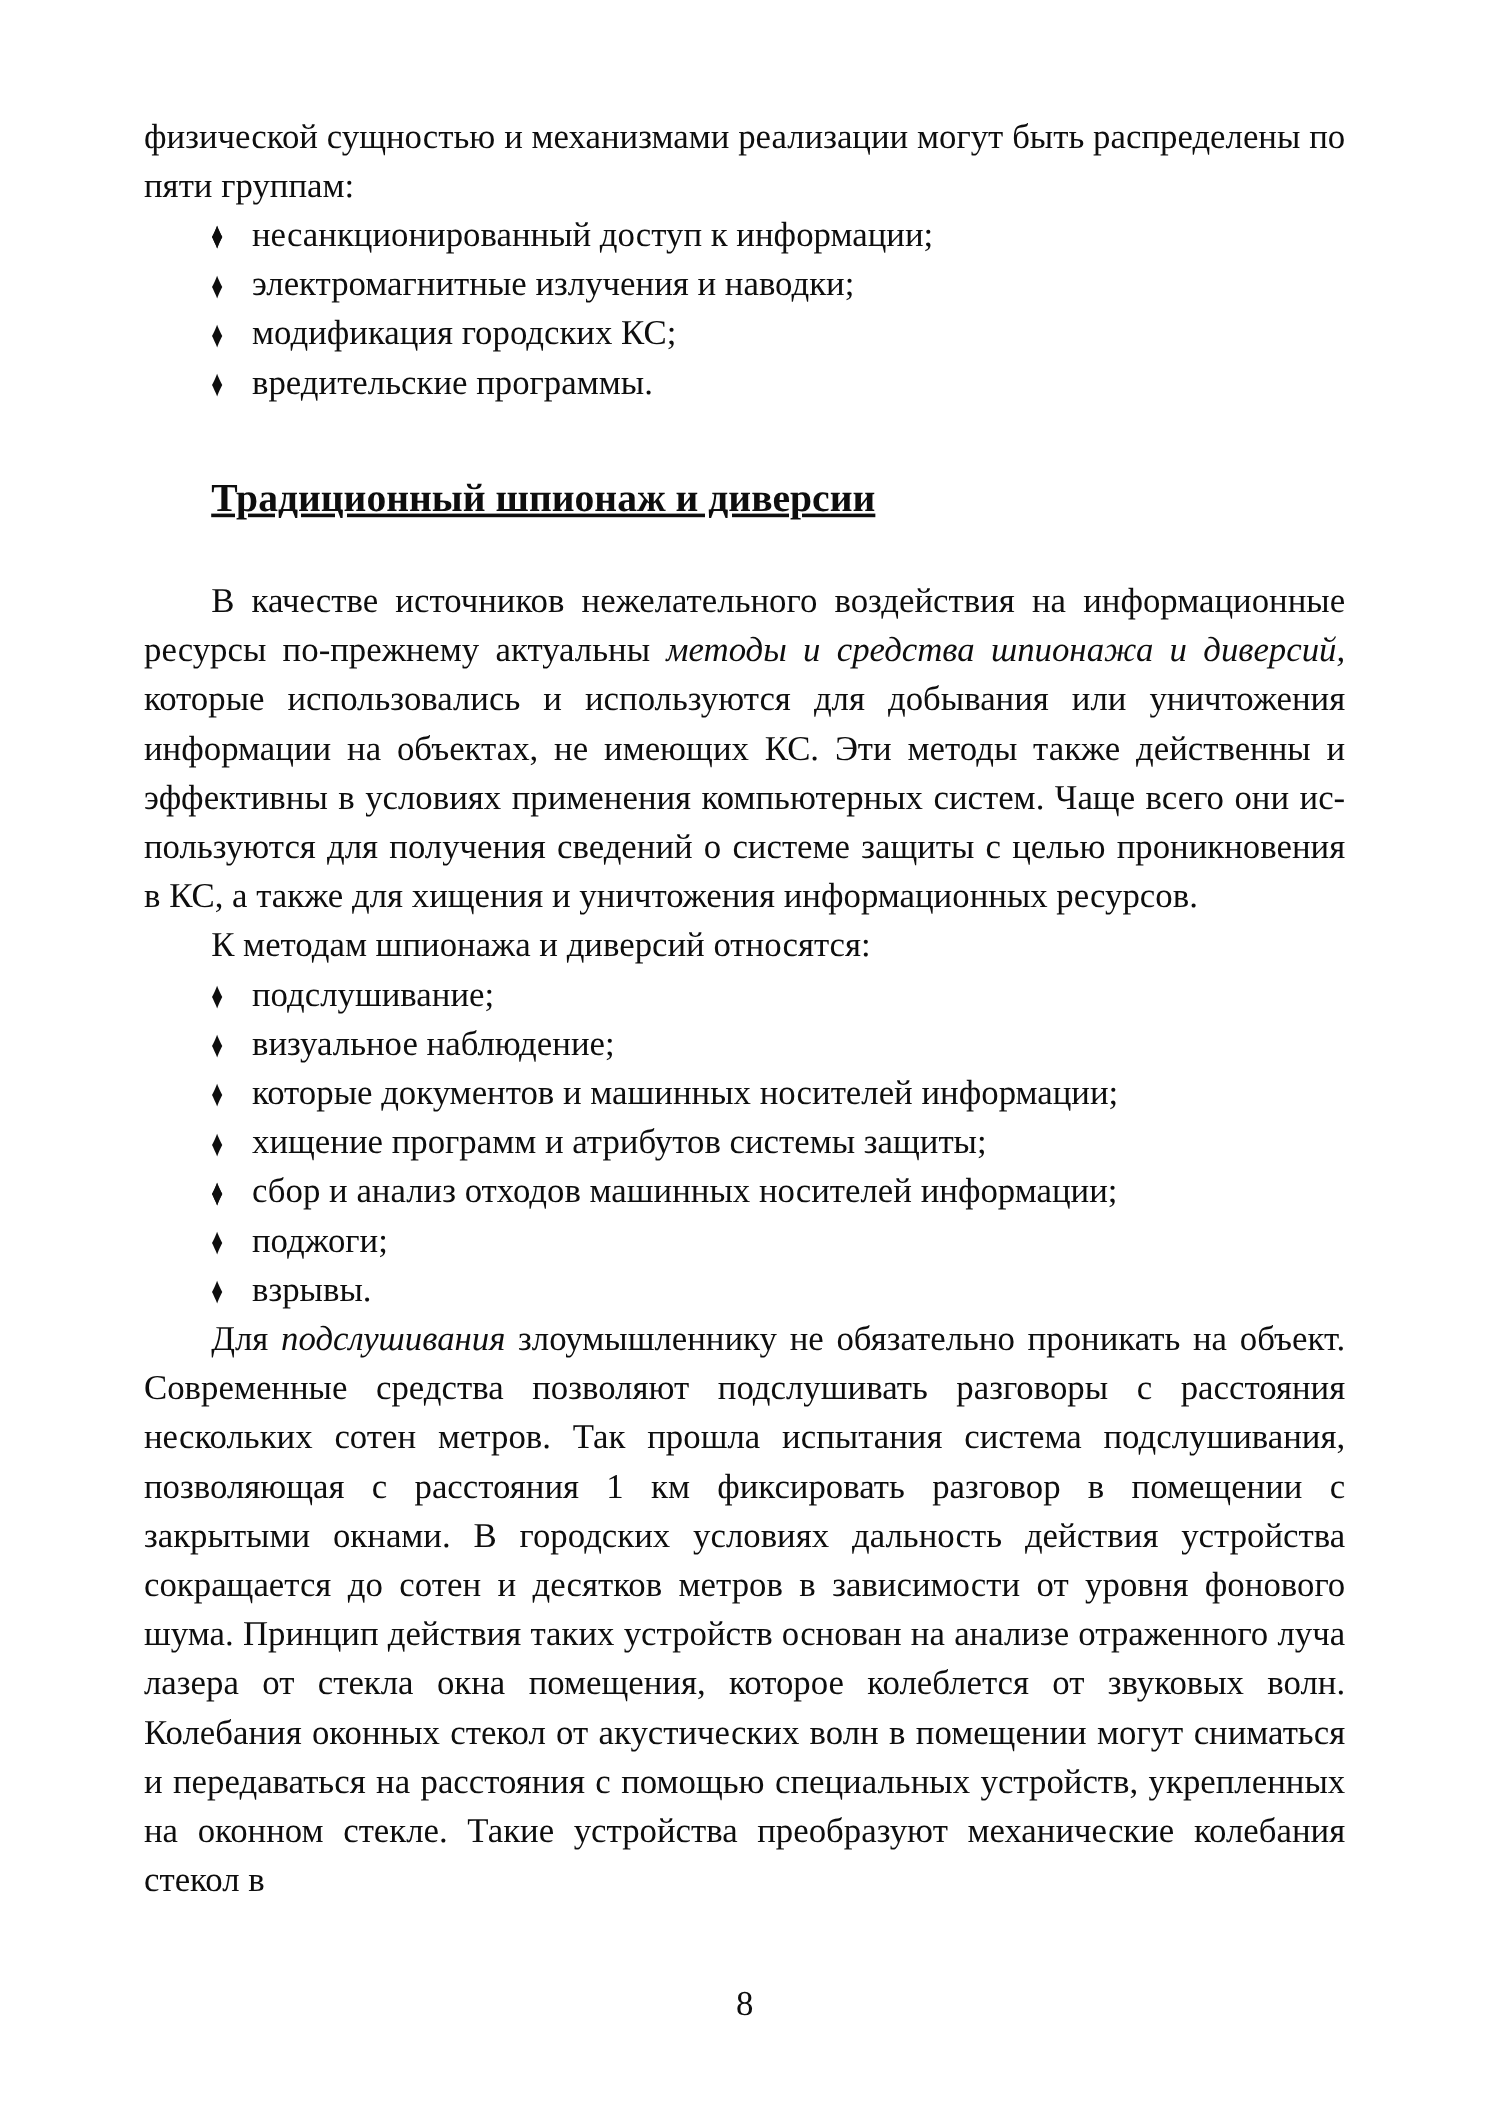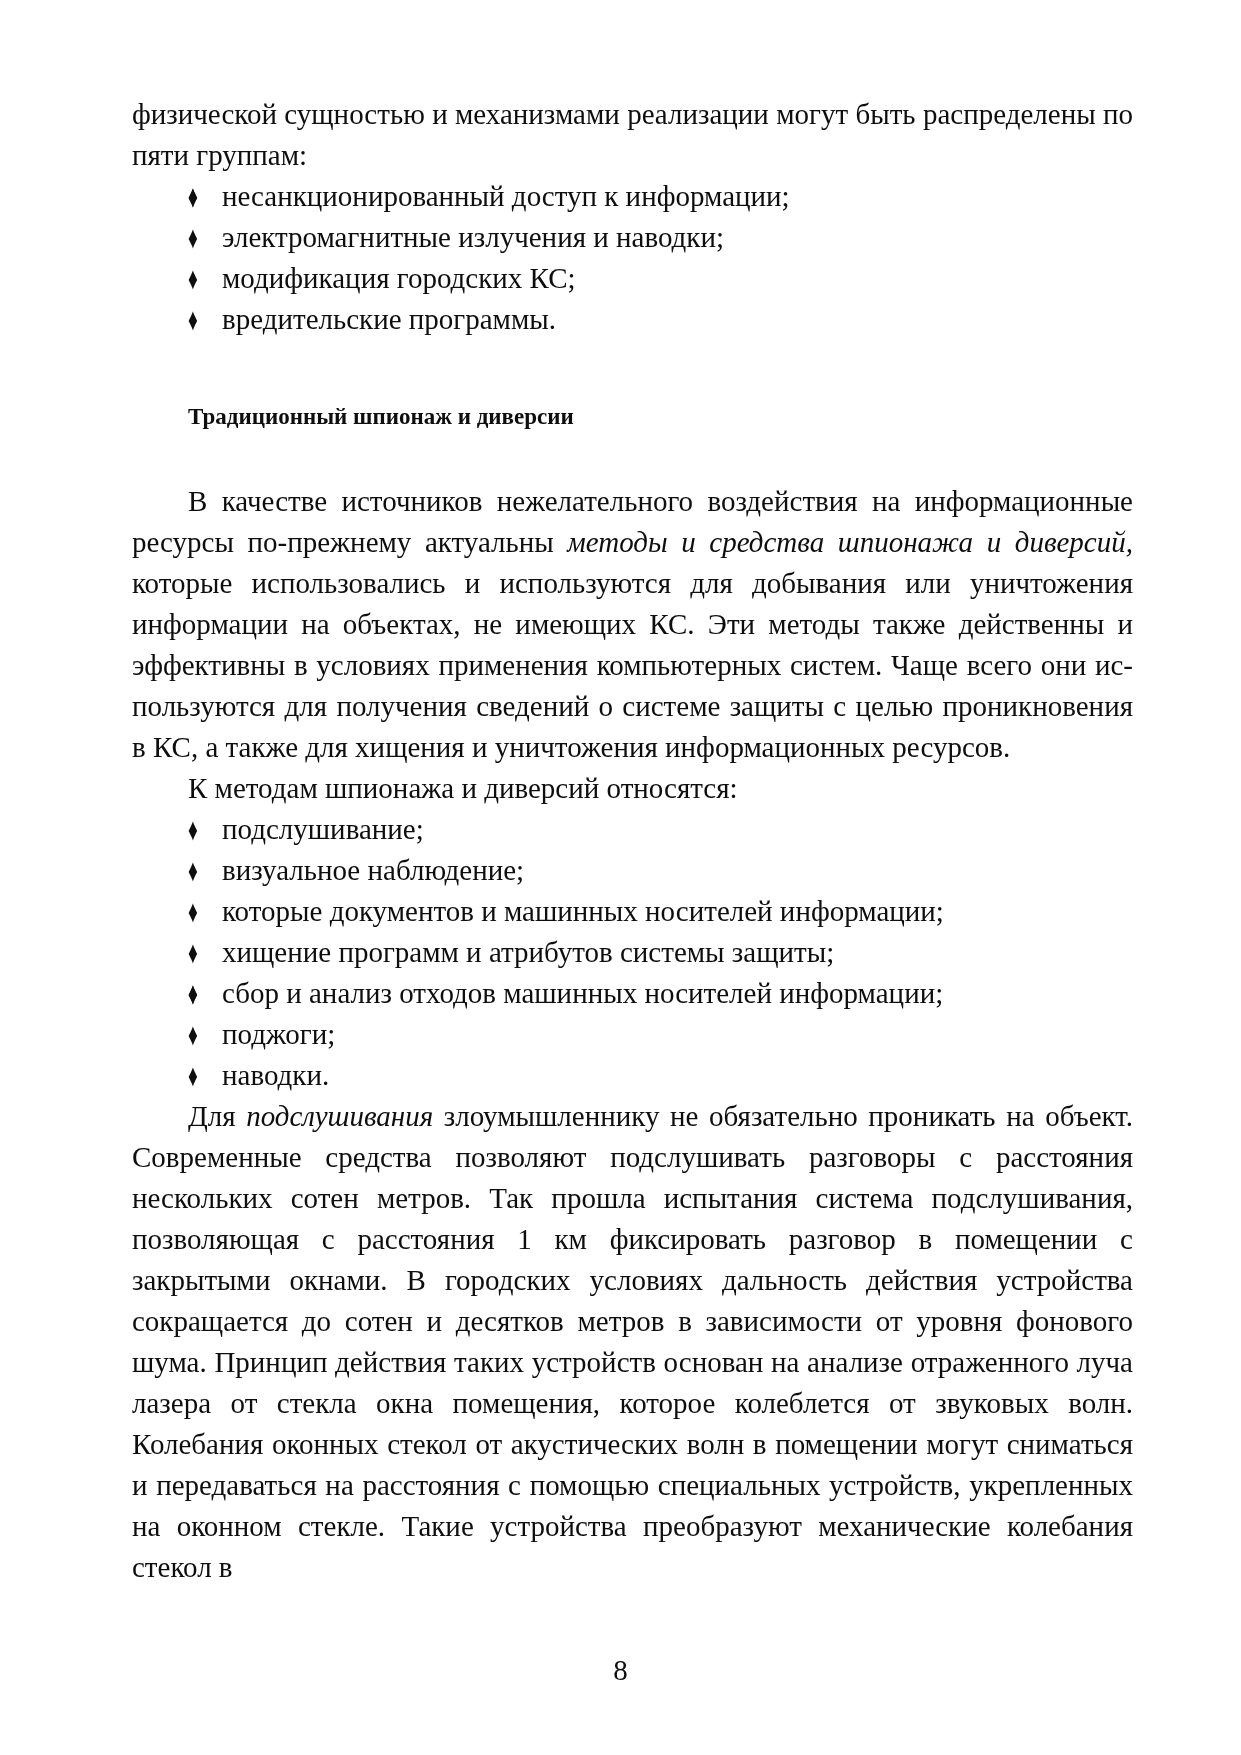--- a/index.html
+++ b/index.html
@@ -15,21 +15,21 @@
     background: #ffffff;
     color: #0e0e0e;
     font-family: "Liberation Serif", "DejaVu Serif", serif;
     font-size: 29px;
     line-height: 41px;
     overflow: hidden;
   }
   .content {
     position: absolute;
     top: 94px;
-    left: 132px;
+    left: 120px;
     width: 1001px;
   }
   p {
     margin: 0;
     text-align: justify;
     text-justify: inter-word;
   }
   p.indent { text-indent: 56px; }
   p.cont   { text-indent: 0; }
   ul.diamond-list {
@@ -45,26 +45,27 @@
   .bullet {
     position: absolute;
     left: 56px;
     top: 0;
     display: inline-block;
     transform: scaleX(0.62);
     transform-origin: left center;
     font-size: 31px;
   }
   h2 {
-    font-size: 23px;
+    font-size: 33px;
     line-height: 41px;
     font-weight: bold;
     margin: 56px 0 44px 0;
     text-indent: 56px;
     text-align: left;
+    text-decoration: underline;
   }
   .page-num {
     position: absolute;
     top: 1650px;
     left: 0;
     width: 100%;
     text-align: center;
   }
 </style>
 </head>
@@ -128,21 +129,21 @@
       <li>
         <span class="bullet">♦</span>
         <span>сбор и анализ отходов машинных носителей информации;</span>
       </li>
       <li>
         <span class="bullet">♦</span>
         <span>поджоги;</span>
       </li>
       <li>
         <span class="bullet">♦</span>
-        <span>наводки.</span>
+        <span>взрывы.</span>
       </li>
     </ul>
 
     <p class="indent">
       <span>Для </span><i>подслушивания</i><span> злоумышленнику не обязательно проникать на объект. Современные средства позволяют подслушивать разговоры с расстояния нескольких сотен метров. Так прошла испытания система подслушивания, позволяющая с расстояния 1 км фиксировать разговор в помещении с закрытыми окнами. В городских условиях дальность действия устройства сокращается до сотен и десятков метров в зависимости от уровня фонового шума. Принцип действия таких устройств основан на анализе отраженного луча лазера от стекла окна помещения, которое колеблется от звуковых волн. Колебания оконных стекол от акустических волн в помещении могут сниматься и передаваться на расстояния с помощью специальных устройств, укрепленных на оконном стекле. Такие устройства преобразуют механические колебания стекол в</span>
     </p>
 
   </div>
 
   <div class="page-num">8</div>

